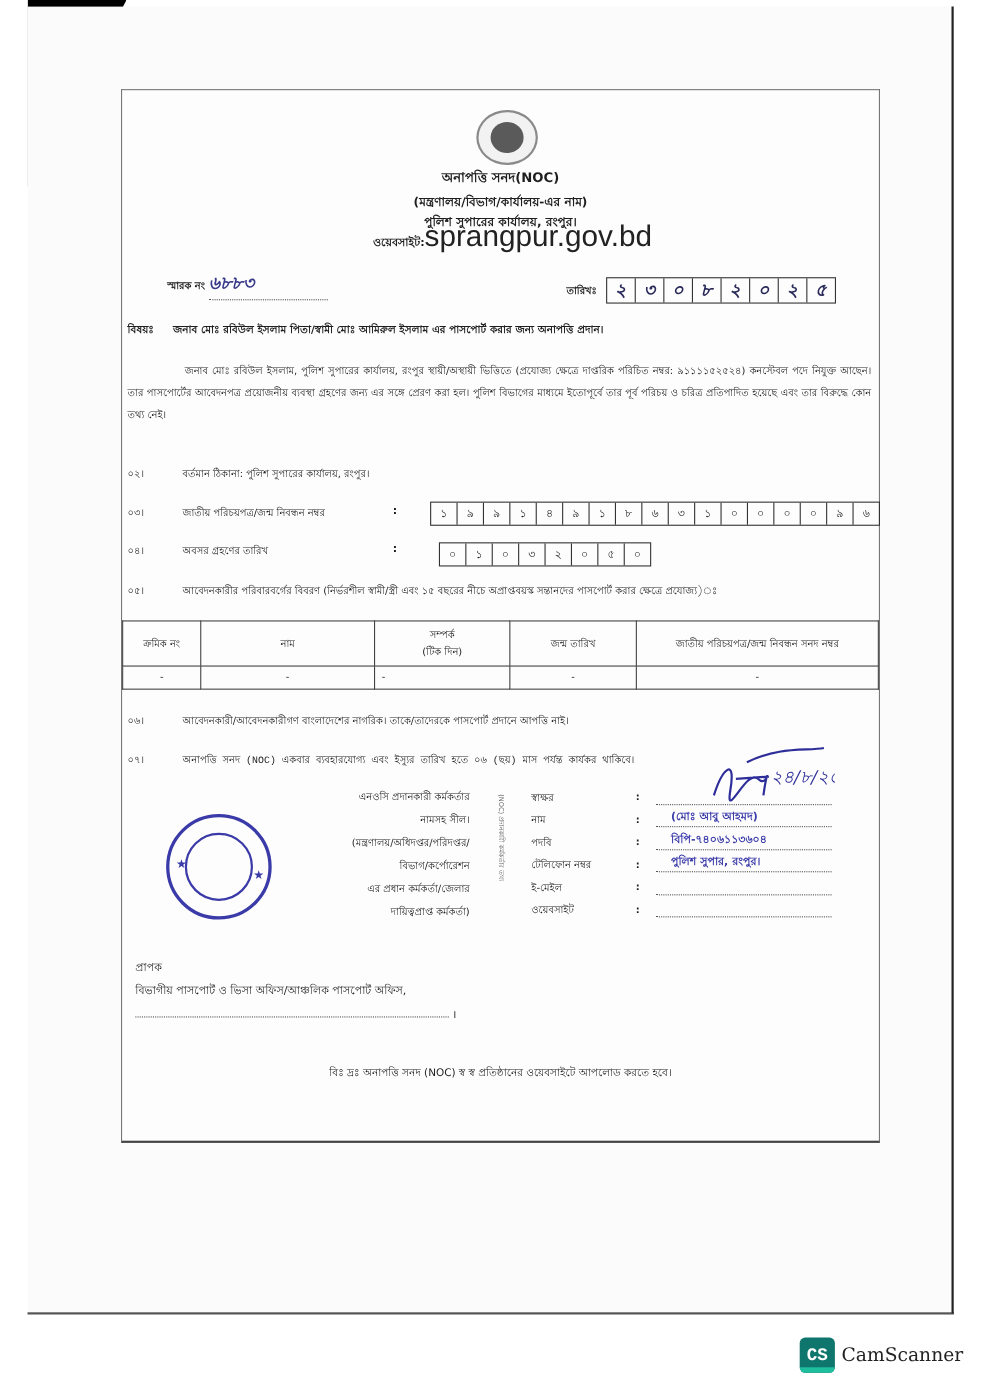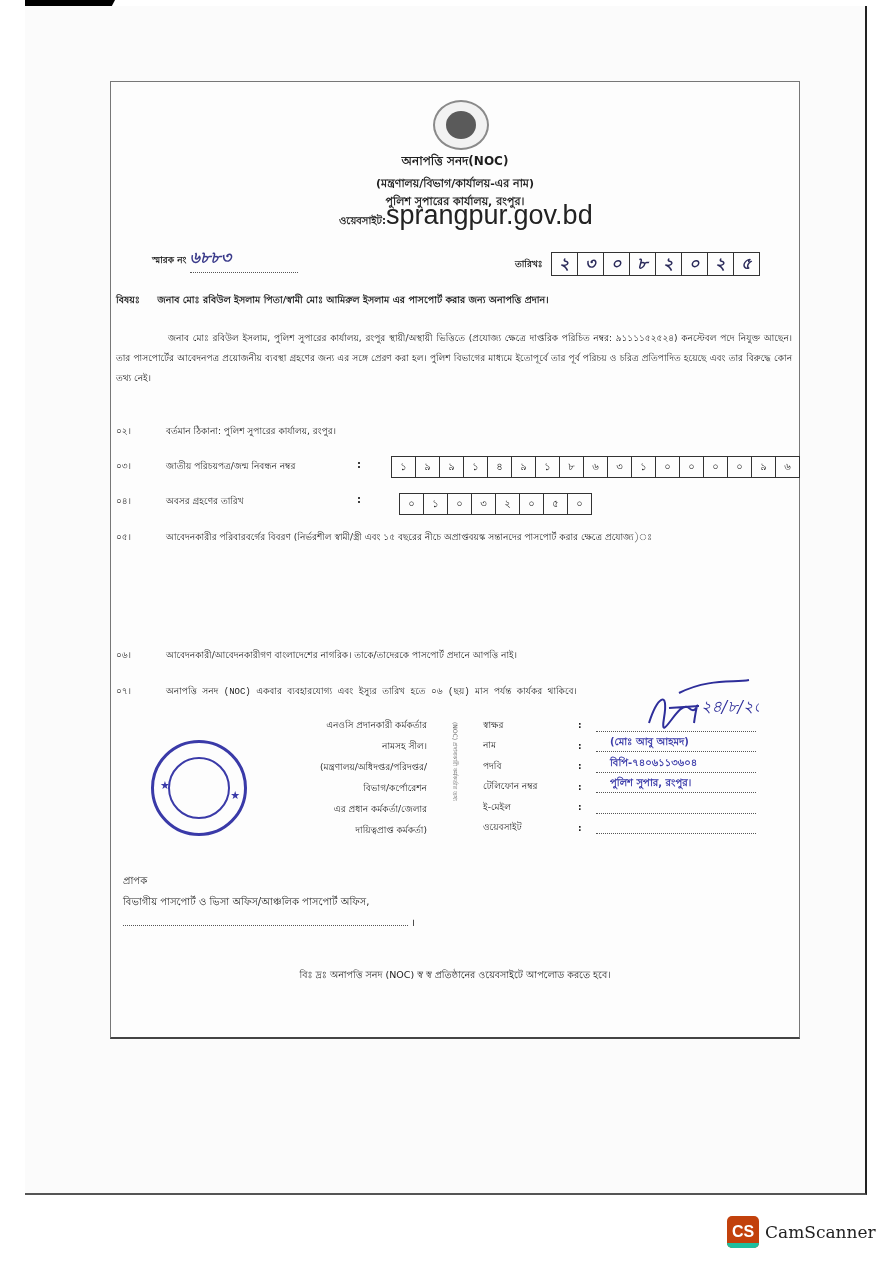--- a/index.html
+++ b/index.html
@@ -72,21 +72,21 @@
     display: flex; align-items: center; justify-content: center;
   }
   .seal-inner { width: 58px; height: 58px; border-radius: 50%; border: 2px solid #3a3aa8; }
   .seal-star { position: absolute; color: #3a3aa8; font-size: 11px; }
   .signature {
     position: absolute; left: 528px; top: 596px; width: 120px; height: 60px;
   }
   .recipient { position: absolute; left: 12px; top: 788px; font-size: 10px; line-height: 21px; }
   .note { position: absolute; left: 0; width: 100%; top: 886px; text-align: center; font-size: 9.5px; }
   .camscanner { position: absolute; left: 727px; top: 1216px; display: flex; align-items: center; }
-  .cs-logo { width: 32px; height: 32px; background: #c2410c; border-radius: 5px; color: #fff; font-weight: bold; font-size: 16px; display: flex; align-items: center; justify-content: center; position: relative; overflow: hidden; font-family: Liberation Sans, sans-serif; }
+  .cs-logo { width: 32px; height: 32px; background: #0f766e; border-radius: 5px; color: #fff; font-weight: bold; font-size: 16px; display: flex; align-items: center; justify-content: center; position: relative; overflow: hidden; font-family: Liberation Mono, monospace; }
   .cs-logo::after { content: ""; position: absolute; left: 0; bottom: 0; width: 100%; height: 5px; background: #1dbf9f; }
   .cs-text { margin-left: 6px; font-family: "DejaVu Serif", serif; font-size: 17px; color: #222; }
 </style>
 </head>
 <body>
 
 <div class="dark-corner"></div>
 
 <div class="paper"></div>
 
@@ -175,20 +175,41 @@
     <div class="digit-box">০</div>
     <div class="digit-box">৫</div>
     <div class="digit-box">০</div>
   </div>
 
   <div class="row" style="top:448px;">
     <span class="num">০৫।</span>
     <span>আবেদনকারীর পরিবারবর্গের বিবরণ (নির্ভরশীল স্বামী/স্ত্রী এবং ১৫ বছরের নীচে অপ্রাপ্তবয়স্ক সন্তানদের পাসপোর্ট করার ক্ষেত্রে প্রযোজ্য)ঃ</span>
   </div>
 
+  <table class="family">
+    <thead>
+      <tr>
+        <th style="width:68px;">ক্রমিক নং</th>
+        <th style="width:155px;">নাম</th>
+        <th style="width:120px;white-space:pre-line;">সম্পর্ক
+(টিক দিন)</th>
+        <th style="width:112px;">জন্ম তারিখ</th>
+        <th>জাতীয় পরিচয়পত্র/জন্ম নিবন্ধন সনদ নম্বর</th>
+      </tr>
+    </thead>
+    <tbody>
+      <tr>
+        <td>-</td>
+        <td>-</td>
+        <td style="text-align:left;padding-left:6px;">-</td>
+        <td>-</td>
+        <td>-</td>
+      </tr>
+    </tbody>
+  </table>
 
   <div class="row" style="top:566px;">
     <span class="num">০৬।</span>
     <span>আবেদনকারী/আবেদনকারীগণ বাংলাদেশের নাগরিক। তাকে/তাদেরকে পাসপোর্ট প্রদানে আপত্তি নাই।</span>
   </div>
 
   <div class="row" style="top:602px;font-family:Liberation Mono, monospace;">
     <span class="num">০৭।</span>
     <span>অনাপত্তি সনদ (NOC) একবার ব্যবহারযোগ্য এবং ইস্যুর তারিখ হতে ০৬ (ছয়) মাস পর্যন্ত কার্যকর থাকিবে।</span>
   </div>

